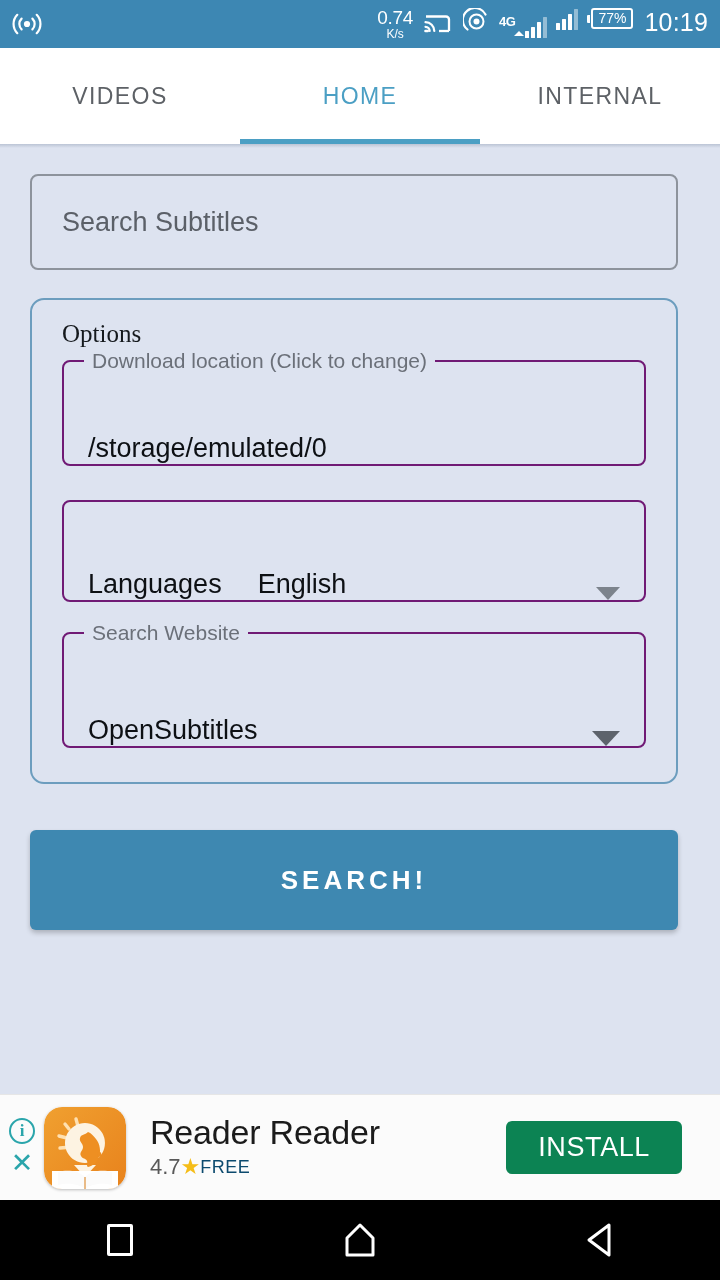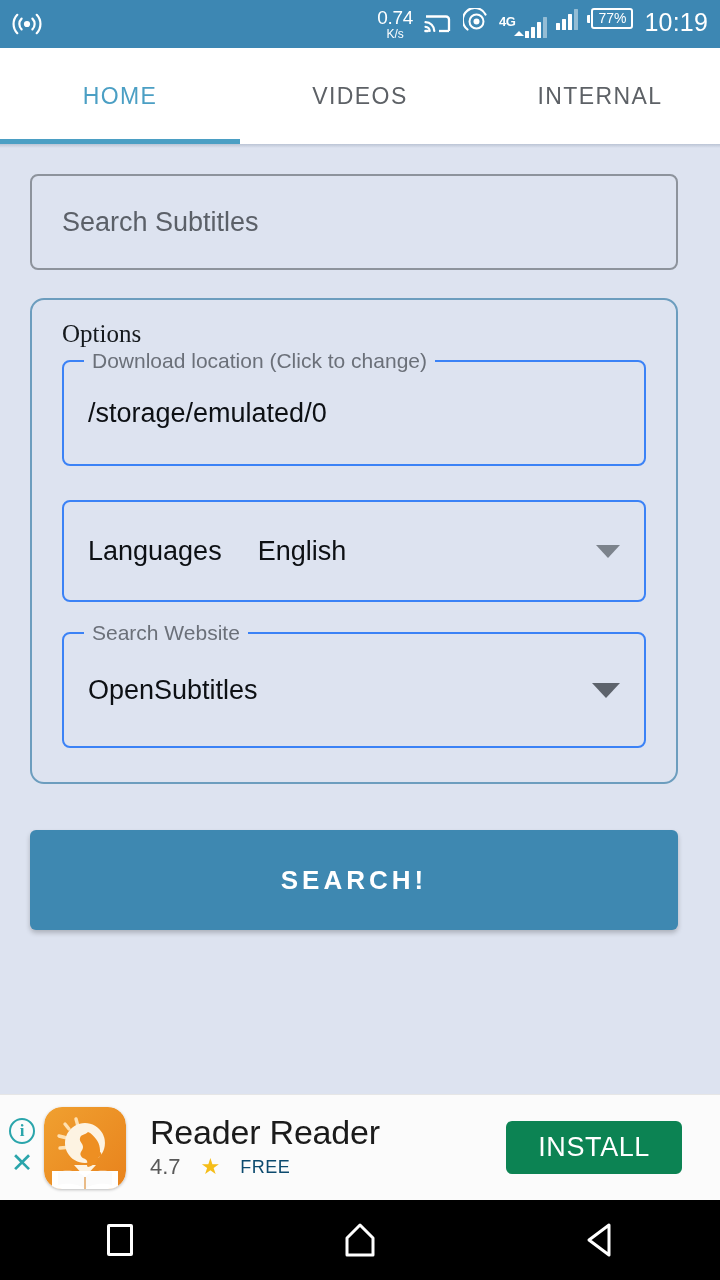--- a/index.html
+++ b/index.html
@@ -150,26 +150,26 @@
   .options-title {
     font-size: 25px;
     color: #15191d;
     margin-bottom: 10px;
     font-family: Liberation Serif, serif;
   }
 
   
   .outlined {
     position: relative;
-    border: 2px solid #3b82f6;
+    border: 2px solid #701a75;
     border-radius: 8px;
     margin-top: 22px;
     height: 108px;
     display: flex;
-    align-items: center;
+    align-items: flex-end;
     padding: 0 24px;
     cursor: pointer;
   }
   .outlined .legend {
     position: absolute;
     top: -13px;
     left: 20px;
     background: #dde3f0;
     padding: 0 8px;
     font-size: 21px;
@@ -273,21 +273,21 @@
   .ad-title {
     font-size: 34px;
     color: #1b1b1b;
     line-height: 1.05;
     letter-spacing: -0.2px;
   }
   .ad-sub {
     display: flex;
     align-items: center;
     margin-top: 4px;
-    gap: 20px;
+    gap: 0;
   }
   .ad-rating { font-size: 22px; color: #595959; }
   .ad-star { color: #f5bd18; font-size: 22px; line-height: 1; }
   .ad-free { font-size: 18px; color: #0c4a6e; letter-spacing: 0.5px; }
   .ad-install {
     margin-right: 38px;
     background: #0c8353;
     color: #ffffff;
     font-size: 27px;
     letter-spacing: 0.6px;
@@ -376,25 +376,25 @@
     <div class="battery">
       <span class="nub"></span>
       <span class="shell">77%</span>
     </div>
 
     <div class="clock">10:19</div>
   </div>
 </div>
 
 <div class="tabbar">
+  <div class="tab">
+    <span>VIDEOS</span>
+  </div>
   <div class="tab active">
     <span>HOME</span>
-  </div>
-  <div class="tab">
-    <span>VIDEOS</span>
   </div>
   <div class="tab">
     <span>INTERNAL</span>
   </div>
 </div>
 <div class="tabbar-shadow"></div>
 
 <div class="content">
 
   <div class="search-field">

